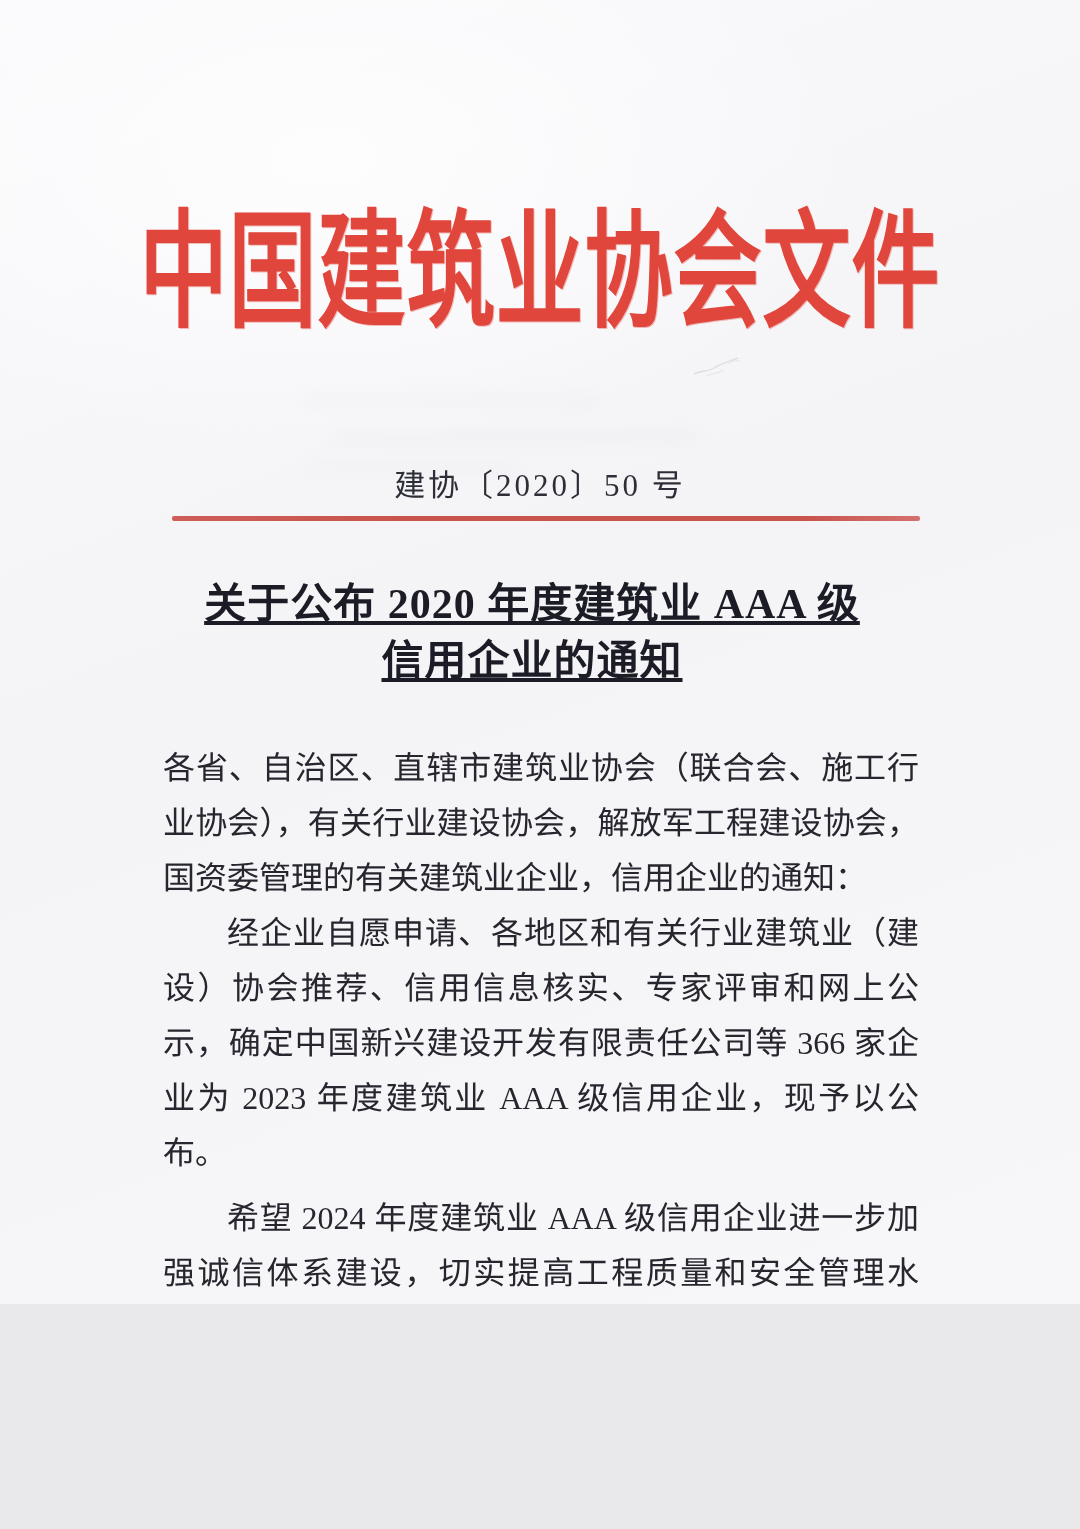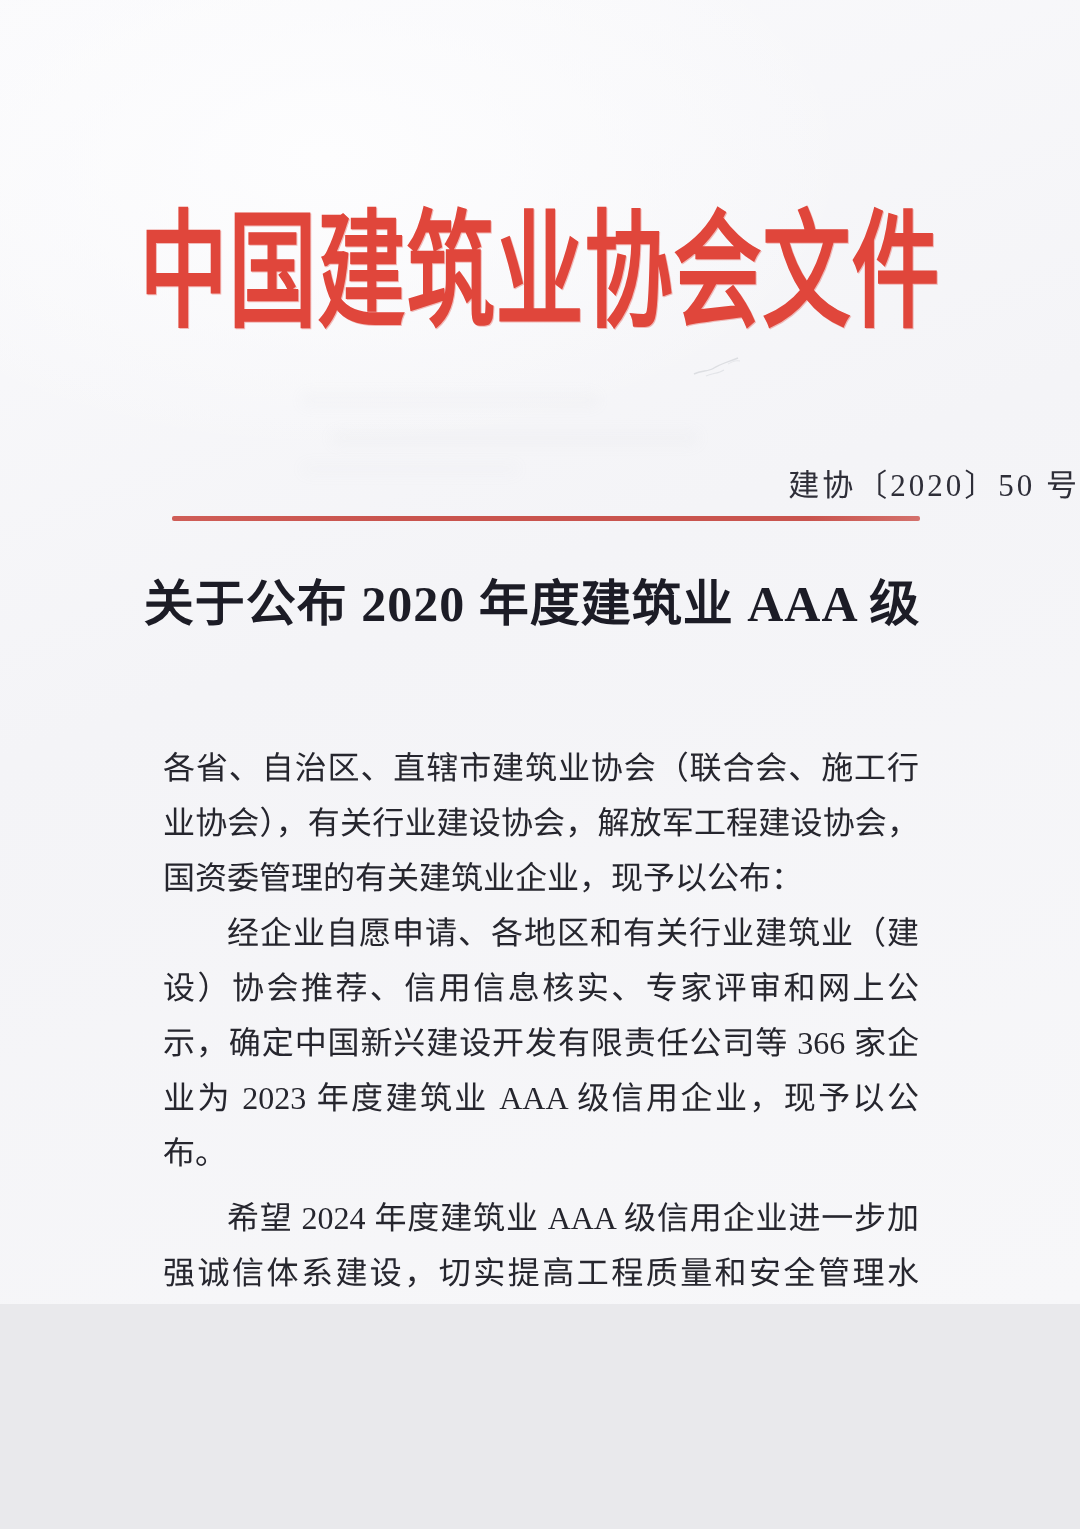--- a/index.html
+++ b/index.html
@@ -48,43 +48,44 @@
     background:#b9bcc4;
     filter:blur(7px);
     border-radius:8px;
   }
   .bleed.b1{left:300px;top:392px;width:300px;height:16px;opacity:.05;}
   .bleed.b2{left:330px;top:430px;width:370px;height:16px;opacity:.06;}
   .bleed.b3{left:300px;top:462px;width:220px;height:14px;opacity:.04;}
   .doc-number{
     position:absolute;
     top:467px;left:0;right:0;
-    text-align:right;
+    text-align:center;
     font-size:31px;
     line-height:1.2;
     letter-spacing:3px;
     color:#2e2e38;
     white-space:nowrap;
   }
   .red-rule{
     position:absolute;
     top:516px;left:172px;
     width:748px;height:5px;
     background:linear-gradient(90deg,#cf5d57, var(--red-rule) 30%, var(--red-rule) 85%, #d4716c);
     border-radius:2px;
   }
   .doc-title{
     position:absolute;
     top:576px;left:0;right:16px;
     text-align:center;
-    font-size:50px;
+    font-size:42px;
     line-height:57px;
     font-weight:bold;
     color:var(--ink-heading);
     letter-spacing:1px;
+    text-decoration:underline;
   }
   .body-text{
     position:absolute;
     top:741px;left:163px;
     width:756px;
     font-size:32px;
     line-height:55px;
     color:var(--ink);
     text-align:justify;
   }
@@ -115,23 +116,24 @@
   <div class="bleed b1"></div>
   <div class="bleed b2"></div>
   <div class="bleed b3"></div>
 
   <div class="doc-number">建协〔2020〕50 号</div>
 
   <div class="red-rule"></div>
 
   <div class="doc-title">
     <div>关于公布 2020 年度建筑业 AAA 级</div>
+    <div>信用企业的通知</div>
   </div>
 
   <div class="body-text">
-    <p class="para-1">各省、自治区、直辖市建筑业协会（联合会、施工行业协会），有关行业建设协会，解放军工程建设协会，国资委管理的有关建筑业企业，现予以公布：</p>
+    <p class="para-1">各省、自治区、直辖市建筑业协会（联合会、施工行业协会），有关行业建设协会，解放军工程建设协会，国资委管理的有关建筑业企业，信用企业的通知：</p>
     <p class="indent para-2">经企业自愿申请、各地区和有关行业建筑业（建设）协会推荐、信用信息核实、专家评审和网上公示，确定中国新兴建设开发有限责任公司等 366 家企业为 2023 年度建筑业 AAA 级信用企业，现予以公布。</p>
     <p class="indent para-3">希望 2024 年度建筑业 AAA 级信用企业进一步加强诚信体系建设，切实提高工程质量和安全管理水平，积极履行社会责任，为实现建筑业高质量发展做出新的更大贡献。</p>
   </div>
 
   <div class="page-number">1</div>
 
 </div>
 
 </body></html>

